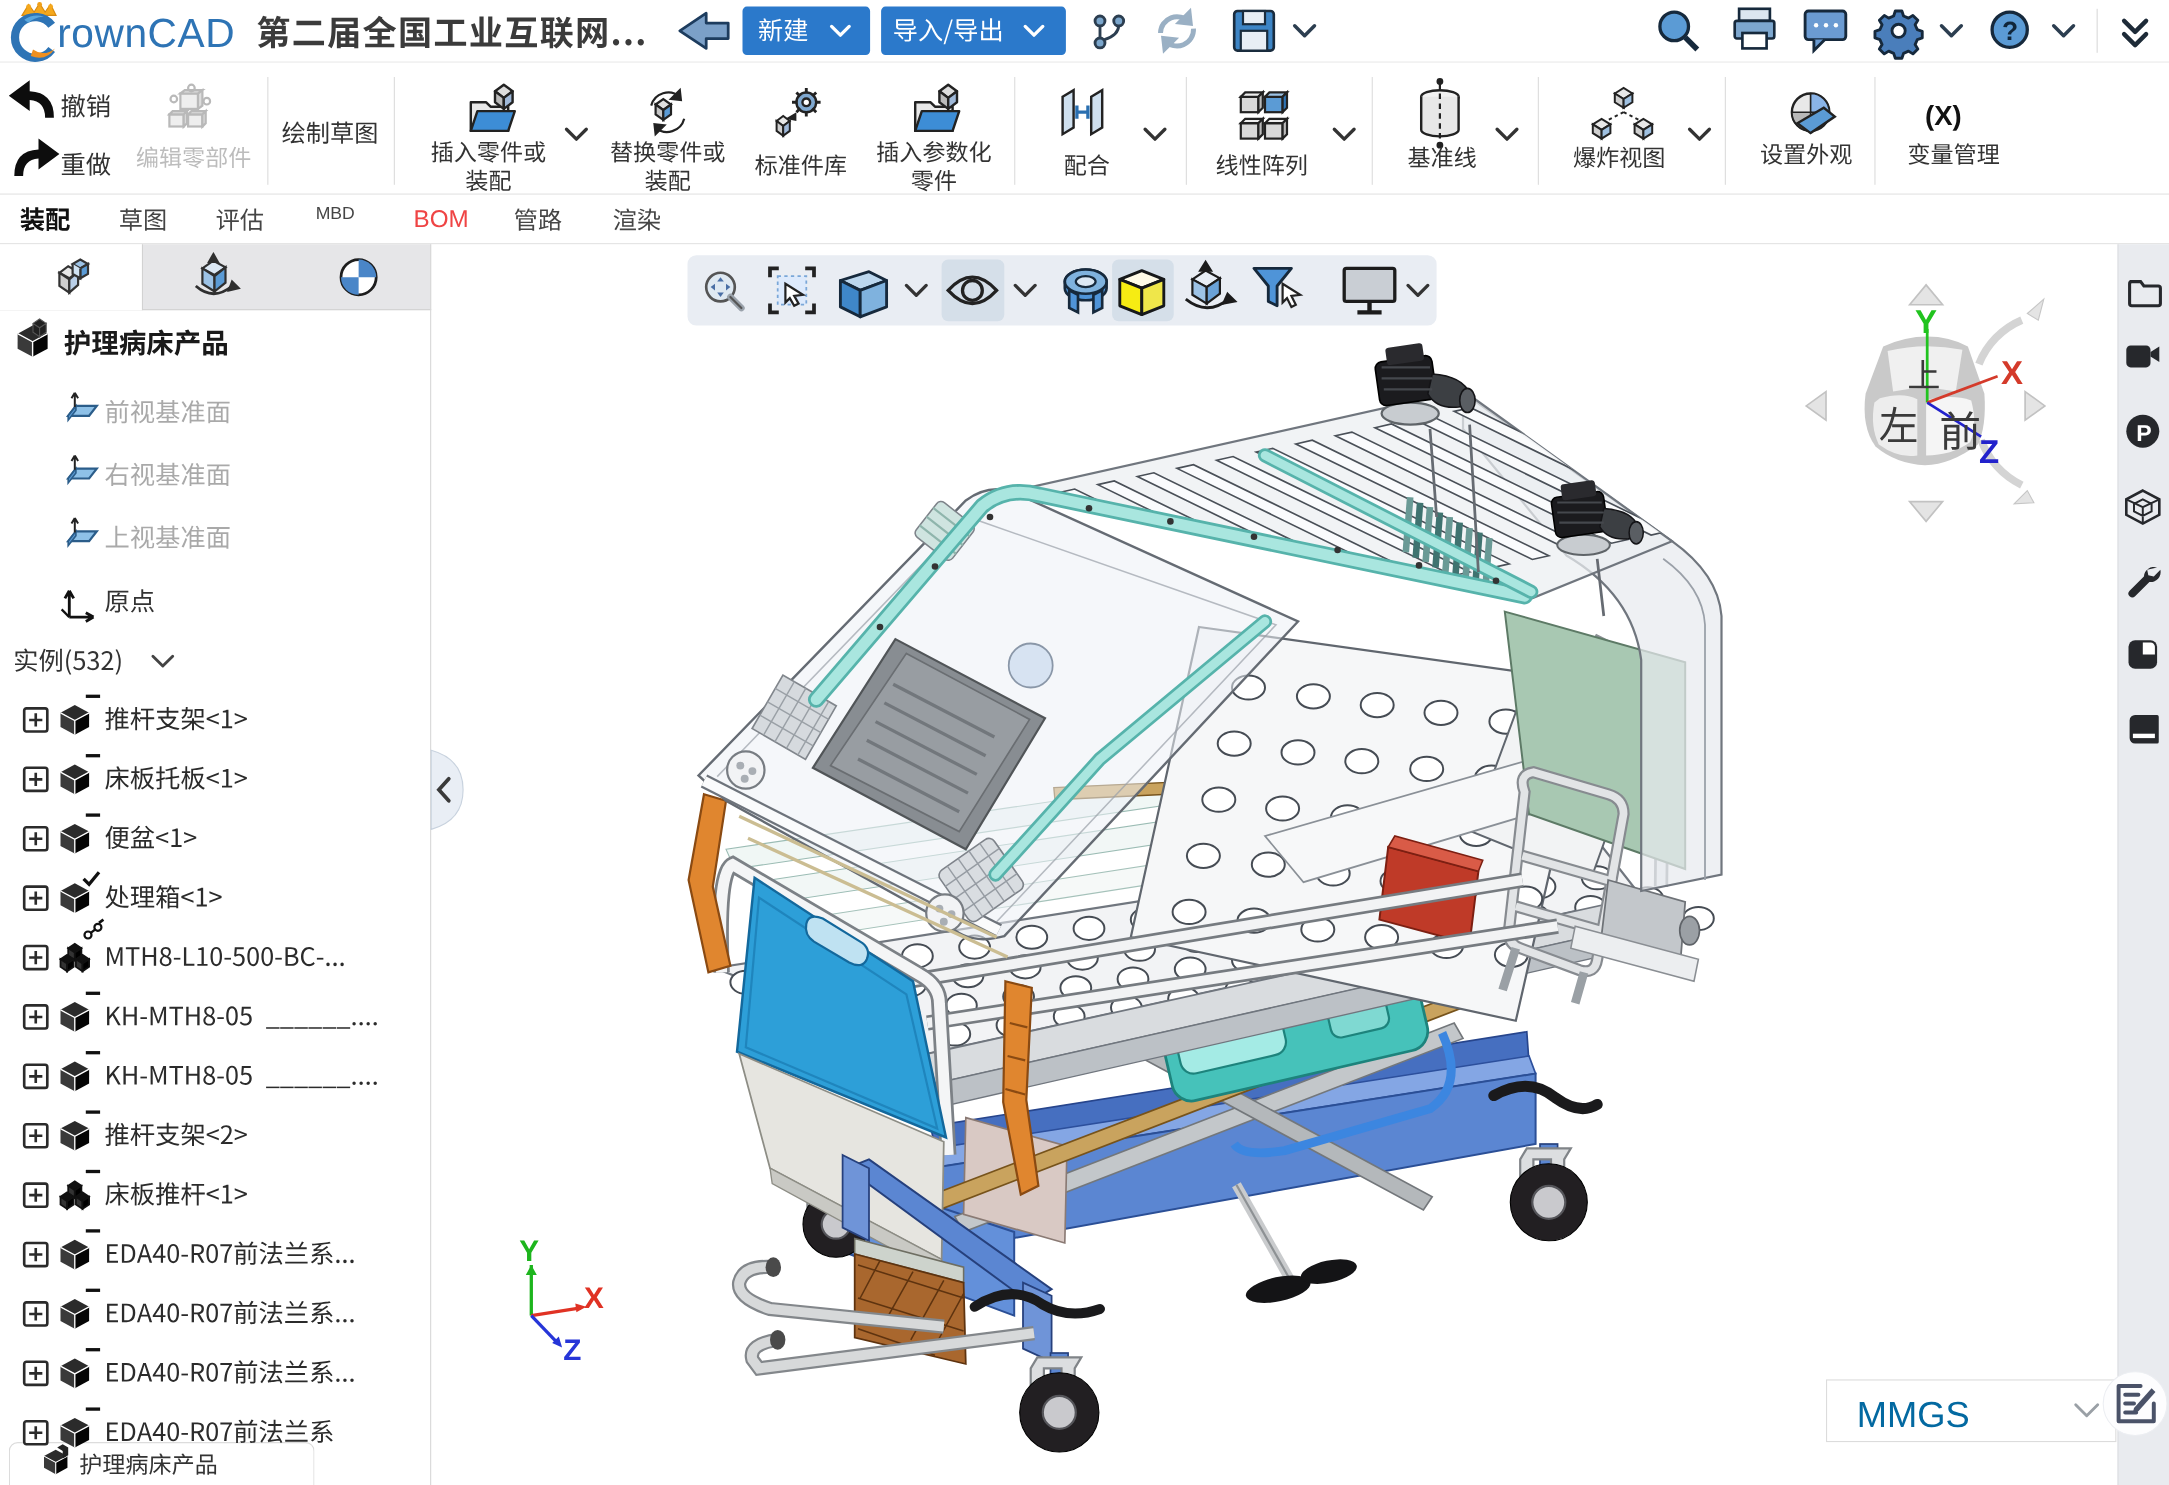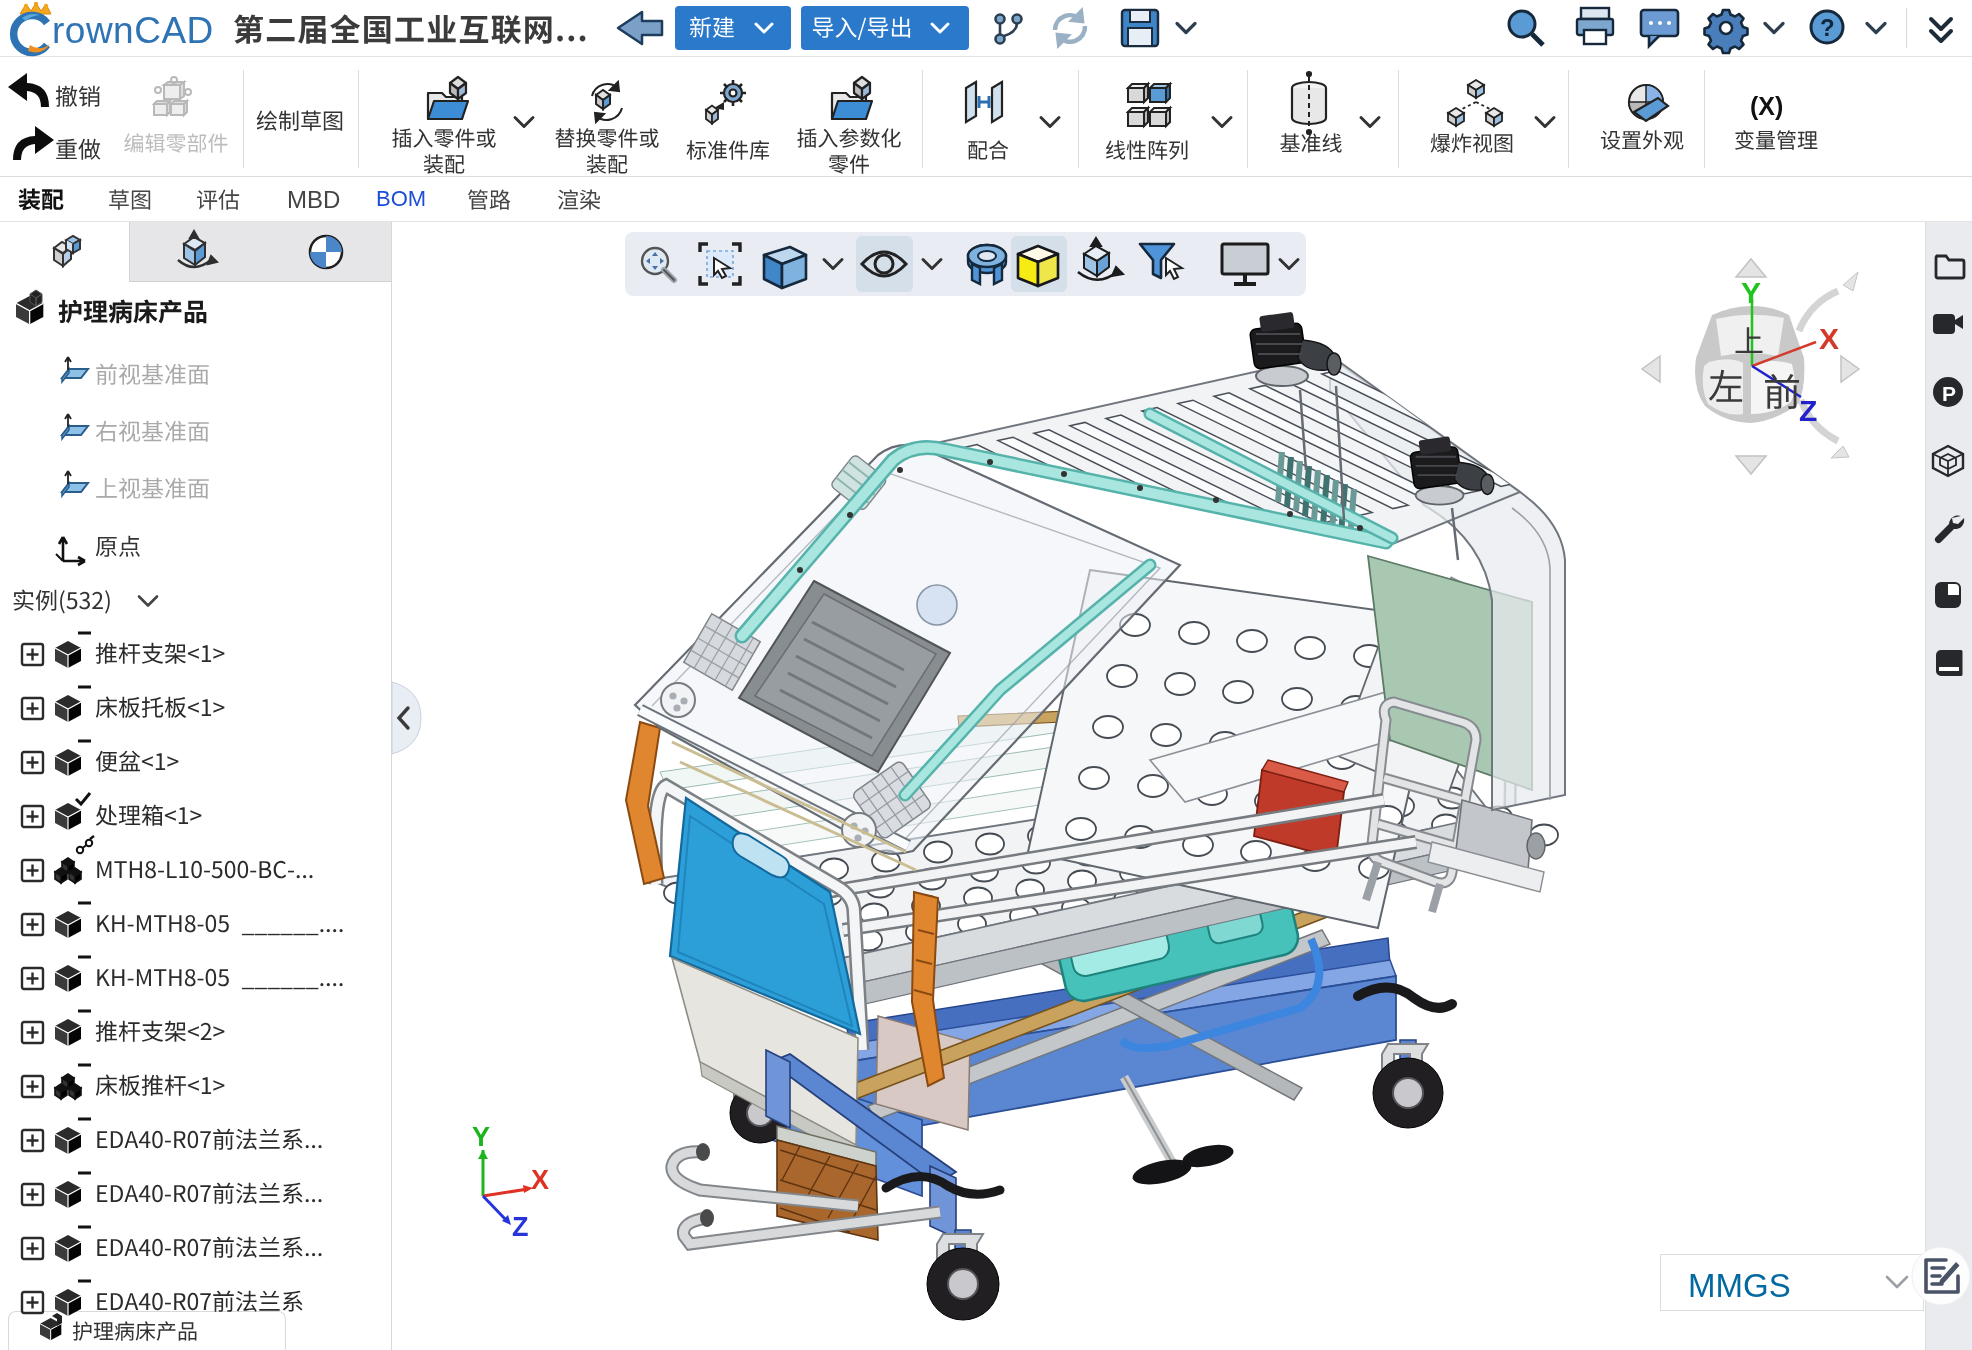--- a/index.html
+++ b/index.html
@@ -15,22 +15,22 @@
 <div style="position:absolute;left:243px;top:70px;width:1px;height:98px;background:#dcdcdc"></div>
 <div style="position:absolute;left:358px;top:70px;width:1px;height:98px;background:#dcdcdc"></div>
 <div style="position:absolute;left:922px;top:70px;width:1px;height:98px;background:#dcdcdc"></div>
 <div style="position:absolute;left:1078px;top:70px;width:1px;height:98px;background:#dcdcdc"></div>
 <div style="position:absolute;left:1247px;top:70px;width:1px;height:98px;background:#dcdcdc"></div>
 <div style="position:absolute;left:1398px;top:70px;width:1px;height:98px;background:#dcdcdc"></div>
 <div style="position:absolute;left:1568px;top:70px;width:1px;height:98px;background:#dcdcdc"></div>
 <div style="position:absolute;left:1704px;top:70px;width:1px;height:98px;background:#dcdcdc"></div>
 <div style="position:absolute;left:1750px;top:92px;font-size:25px;font-weight:bold;color:#111">(X)</div>
 <div style="position:absolute;left:0;top:177px;width:1972px;height:45px;background:#fff;border-bottom:1px solid #e3e3e3"></div>
-<div style="position:absolute;left:287px;top:186px;font-size:24px;color:#454545">MBD</div>
-<div style="position:absolute;left:376px;top:186px;font-size:22px;color:#1d4ed8">BOM</div>
+<div style="position:absolute;left:287px;top:186px;font-size:16px;color:#454545">MBD</div>
+<div style="position:absolute;left:376px;top:186px;font-size:22px;color:#ef4444">BOM</div>
 <div style="position:absolute;left:0;top:222px;width:392px;height:60px;background:#e6e6e8;border-bottom:1px solid #d2d2d2"></div>
 <div style="position:absolute;left:0;top:222px;width:130px;height:60px;background:#fff;border-right:1px solid #d2d2d2"></div>
 <div style="position:absolute;left:391px;top:222px;width:1px;height:1128px;background:#d8d8d8"></div>
 <div style="position:absolute;left:8px;top:1311px;width:278px;height:39px;background:#fff;border:1px solid #d9d9d9;border-bottom:none;border-radius:8px 8px 0 0"></div>
 <div style="position:absolute;left:625px;top:232px;width:681px;height:64px;background:#e9edf3;border-radius:8px"></div>
 <div style="position:absolute;left:856px;top:236px;width:57px;height:56px;background:#d5dfe9;border-radius:6px"></div>
 <div style="position:absolute;left:1011px;top:236px;width:56px;height:56px;background:#d5dfe9;border-radius:6px"></div>
 <div style="position:absolute;left:1660px;top:1254px;width:264px;height:57px;background:#fff;border:1px solid #dcdcdc"></div>
 <div style="position:absolute;left:1688px;top:1267px;font-size:33px;color:#0369a1">MMGS</div>
 <div style="position:absolute;left:1925px;top:222px;width:47px;height:1128px;background:#e9ebef;border-left:1px solid #dcdee2"></div>

